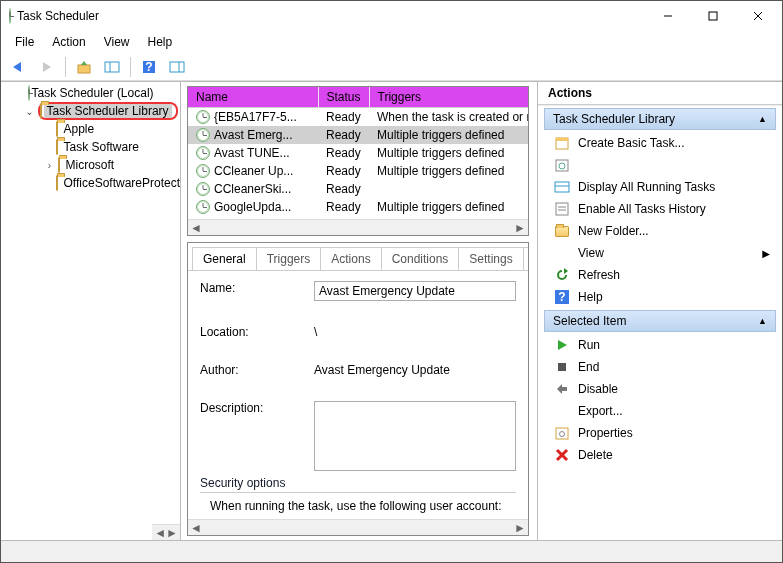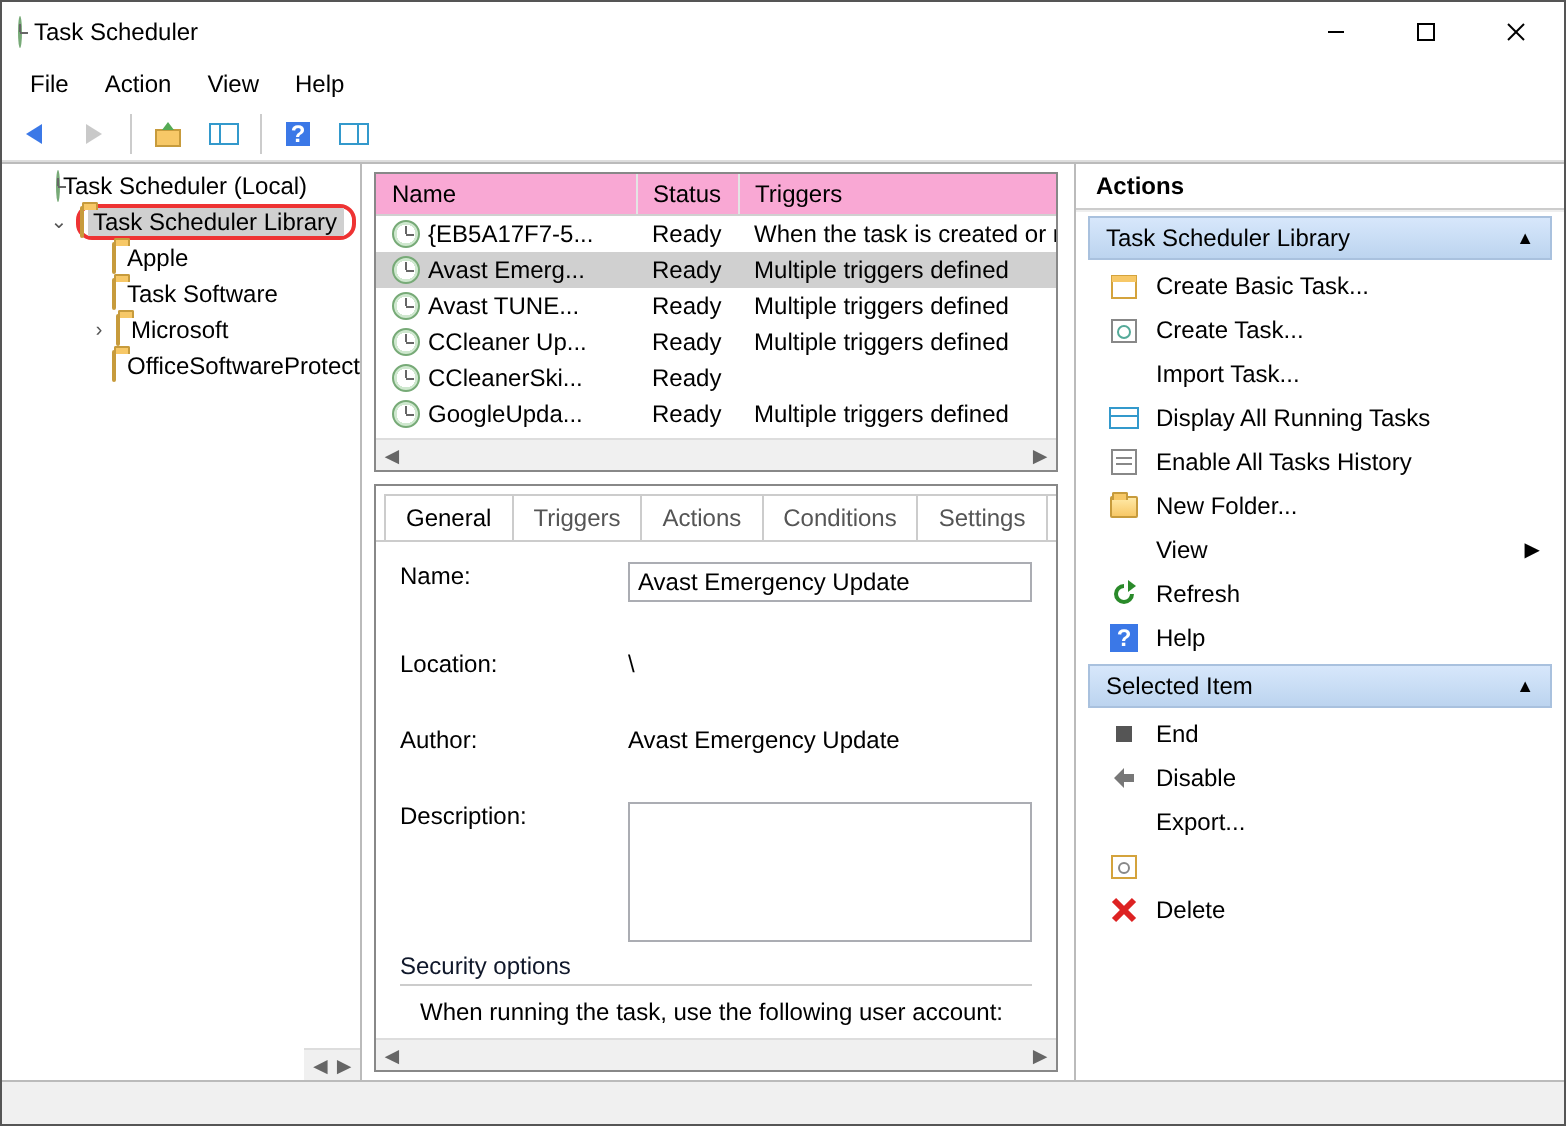--- a/index.html
+++ b/index.html
@@ -31,21 +31,21 @@
   .folder-icon{ width:14px; height:11px; background:linear-gradient(#ffe9a6,#f7c867); border:1px solid #c79b3c; border-radius:1px; position:relative;}
   .folder-icon::before{content:""; position:absolute; top:-3px; left:0; width:6px; height:3px; background:#f7c867; border:1px solid #c79b3c; border-bottom:none; border-radius:1px 1px 0 0;}
   .clock-icon{ width:14px; height:14px; border-radius:50%; border:1px solid #7a7; background:radial-gradient(#fff 55%, #cfe8cf 56%); position:relative;}
   .clock-icon::before,.clock-icon::after{content:""; position:absolute; background:#666; left:50%; top:50%; transform-origin:left top;}
   .clock-icon::before{width:4px; height:1px;}
   .clock-icon::after{width:1px; height:4px; transform:translate(-0.5px,-4px);}
   
   .tasklist-wrap{ height:160px; padding:4px 8px 0 6px; overflow:hidden;}
   .tasklist{ border:1px solid #888; height:150px; overflow:hidden; position:relative;}
   .tasklist table{ border-collapse:collapse; width:100%;}
-  .tasklist th{ text-align:left; font-weight:400; padding:3px 8px; border-right:1px solid #e4e4e4; border-bottom:1px solid #d0d0d0; background:#f9a8d4; position:sticky; top:0;}
+  .tasklist th{ text-align:left; font-weight:400; padding:3px 8px; border-right:1px solid #e4e4e4; border-bottom:1px solid #d0d0d0; background:#d946ef; position:sticky; top:0;}
   .tasklist td{ padding:2px 8px; white-space:nowrap; overflow:hidden; text-overflow:ellipsis;}
   .tasklist tr.sel td{ background:#d0d0d0;}
   .tasklist .name-col{ width:130px; max-width:130px;}
   .tasklist .status-col{ width:60px; max-width:60px;}
   .tasklist tbody td:first-child{ display:flex; align-items:center; gap:4px;}
   
   .details-wrap{ flex:1; padding:0 8px 4px 6px; overflow:hidden; display:flex; flex-direction:column;}
   .details{ border:1px solid #888; flex:1; display:flex; flex-direction:column; overflow:hidden;}
   .tabs{ display:flex; border-bottom:1px solid #ccc; padding:4px 4px 0 4px; gap:0; overflow:hidden;}
   .tab{ padding:4px 10px; border:1px solid #ccc; border-bottom:none; background:#fff; margin-right:-1px; color:#555; position:relative;}
@@ -308,25 +308,20 @@
             </span>
             <span class="txt">Create Basic Task...</span>
           </div>
           <div class="act">
             <span class="ico">
               <svg width="16" height="16">
                 <rect x="2" y="3" width="12" height="11" fill="#fff" stroke="#888"></rect>
                 <circle cx="8" cy="9" r="3" fill="none" stroke="#5a9"></circle>
               </svg>
             </span>
-            <span class="txt">Create Task...</span>
-          </div>
-          <div class="act">
-            <span class="ico"></span>
-            <span class="txt">Import Task...</span>
           </div>
           <div class="act">
             <span class="ico">
               <svg width="16" height="16">
                 <rect x="1" y="3" width="14" height="10" fill="#fff" stroke="#39c"></rect>
                 <line x1="1" y1="7" x2="15" y2="7" stroke="#39c"></line>
               </svg>
             </span>
             <span class="txt">Display All Running Tasks</span>
           </div>
@@ -371,20 +366,28 @@
           </div>
         </div>
       <div class="section-hdr">
         <span>Selected Item</span>
         <span class="caret">▲</span>
       </div>
       <div id="act2">
           <div class="act">
             <span class="ico">
               <svg width="14" height="14">
+                <polygon points="3,2 12,7 3,12" fill="#3a3"></polygon>
+              </svg>
+            </span>
+            <span class="txt">Run</span>
+          </div>
+          <div class="act">
+            <span class="ico">
+              <svg width="14" height="14">
                 <rect x="3" y="3" width="8" height="8" fill="#555"></rect>
               </svg>
             </span>
             <span class="txt">End</span>
           </div>
           <div class="act">
             <span class="ico">
               <svg width="14" height="14">
                 <polygon points="2,7 7,12 7,9 12,9 12,5 7,5 7,2" fill="#777"></polygon>
               </svg>
@@ -395,20 +398,21 @@
             <span class="ico"></span>
             <span class="txt">Export...</span>
           </div>
           <div class="act">
             <span class="ico">
               <svg width="16" height="16">
                 <rect x="2" y="3" width="12" height="11" fill="#fff" stroke="#d4a33c"></rect>
                 <circle cx="8" cy="9" r="2.5" fill="none" stroke="#888"></circle>
               </svg>
             </span>
+            <span class="txt">Properties</span>
           </div>
           <div class="act">
             <span class="ico">
               <svg width="14" height="14">
                 <line x1="2" y1="2" x2="12" y2="12" stroke="#d22" stroke-width="3"></line>
                 <line x1="12" y1="2" x2="2" y2="12" stroke="#d22" stroke-width="3"></line>
               </svg>
             </span>
             <span class="txt">Delete</span>
           </div>

